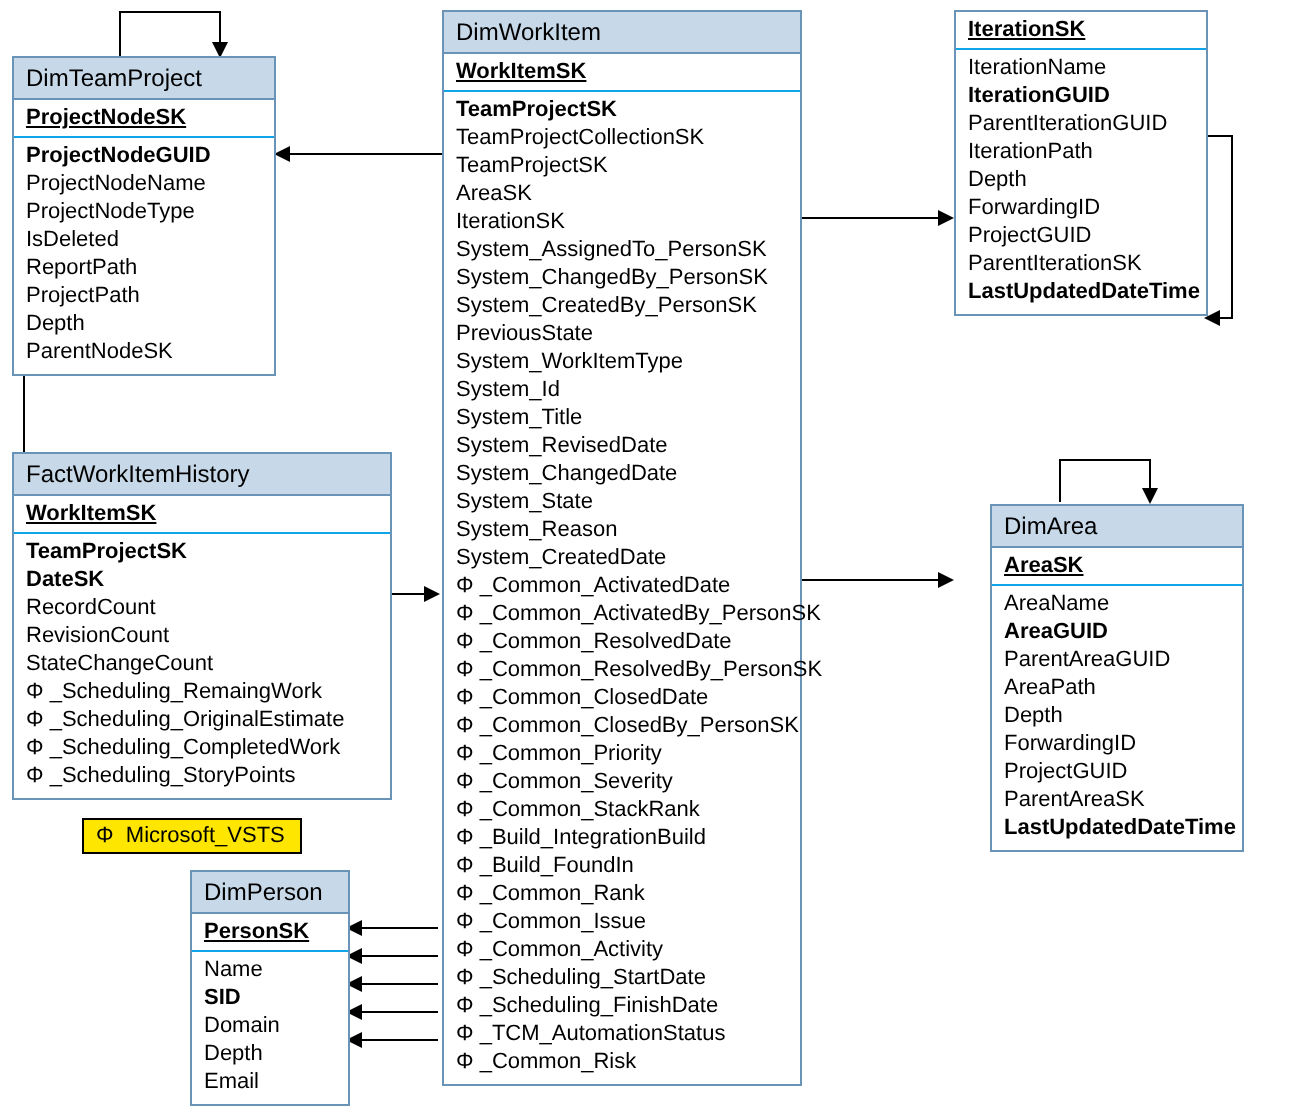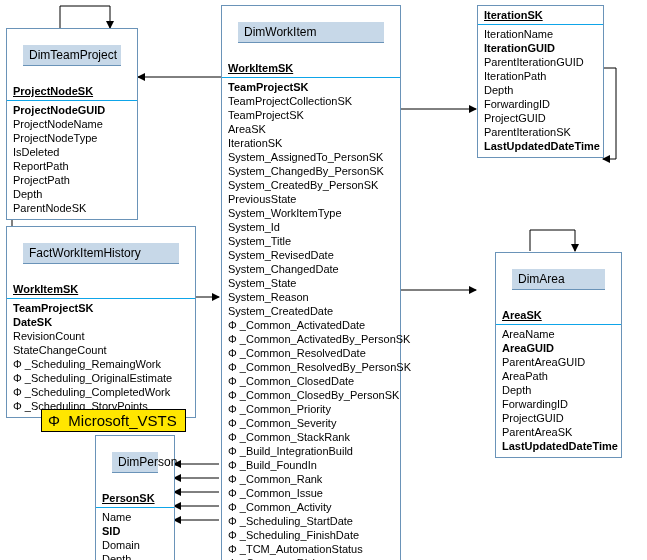--- a/index.html
+++ b/index.html
@@ -1,22 +1,22 @@
 <!DOCTYPE html>
 <html><head>
 <meta charset="utf-8">
 <style>
 body{margin:0;font-family:"Segoe UI",Arial,sans-serif;font-size:11px;color:#000;background:#fff;width:647px;height:560px;position:relative}
 .tbl{position:absolute;border:1px solid #6a93b8;background:#fff}
-.tbl h3{margin:16px;padding:3px 6px;background:#c7d8e8;font-size:12px;font-weight:400;border-bottom:1px solid #6a93b8}
+.tbl h3{margin:0;padding:3px 6px;background:#c7d8e8;font-size:12px;font-weight:400;border-bottom:1px solid #6a93b8}
 .pk{border-bottom:1px solid #0ea5e9;padding:3px 6px;font-weight:700;text-decoration:underline}
 .flds{padding:2px 6px 4px}
 .flds div{line-height:14px;white-space:nowrap}
 .b{font-weight:700}
-.legend{position:absolute;left:41px;top:409px;background:#ffe600;border:1px solid #000;padding:2px 8px 2px 6px;font-size:15px}
+.legend{position:absolute;left:41px;top:409px;background:#ffe600;border:1px solid #000;padding:2px 8px 2px 6px;font-size:11px}
 .arrows{position:absolute;left:0;top:0;width:647px;height:560px;pointer-events:none}
 .phi{font-family:inherit}
 </style>
 </head>
 <body>
 
 <svg class="arrows">
   <defs>
     <marker id="ah" markerWidth="8" markerHeight="8" refX="7" refY="4" orient="auto">
       <path d="M0,0 L8,4 L0,8 z" fill="#000"></path>
@@ -62,20 +62,21 @@
       <div>ParentNodeSK</div>
     </div>
 </div>
 
 <div class="tbl" style="left:6px;top:226px;width:188px">
   <h3>FactWorkItemHistory</h3>
   <div class="pk">WorkItemSK</div>
   <div class="flds">
       <div class="b">TeamProjectSK</div>
       <div class="b">DateSK</div>
+      <div>RecordCount</div>
       <div>RevisionCount</div>
       <div>StateChangeCount</div>
       <div>Φ _Scheduling_RemaingWork</div>
       <div>Φ _Scheduling_OriginalEstimate</div>
       <div>Φ _Scheduling_CompletedWork</div>
       <div>Φ _Scheduling_StoryPoints</div>
     </div>
 </div>
 
 <div class="legend">

